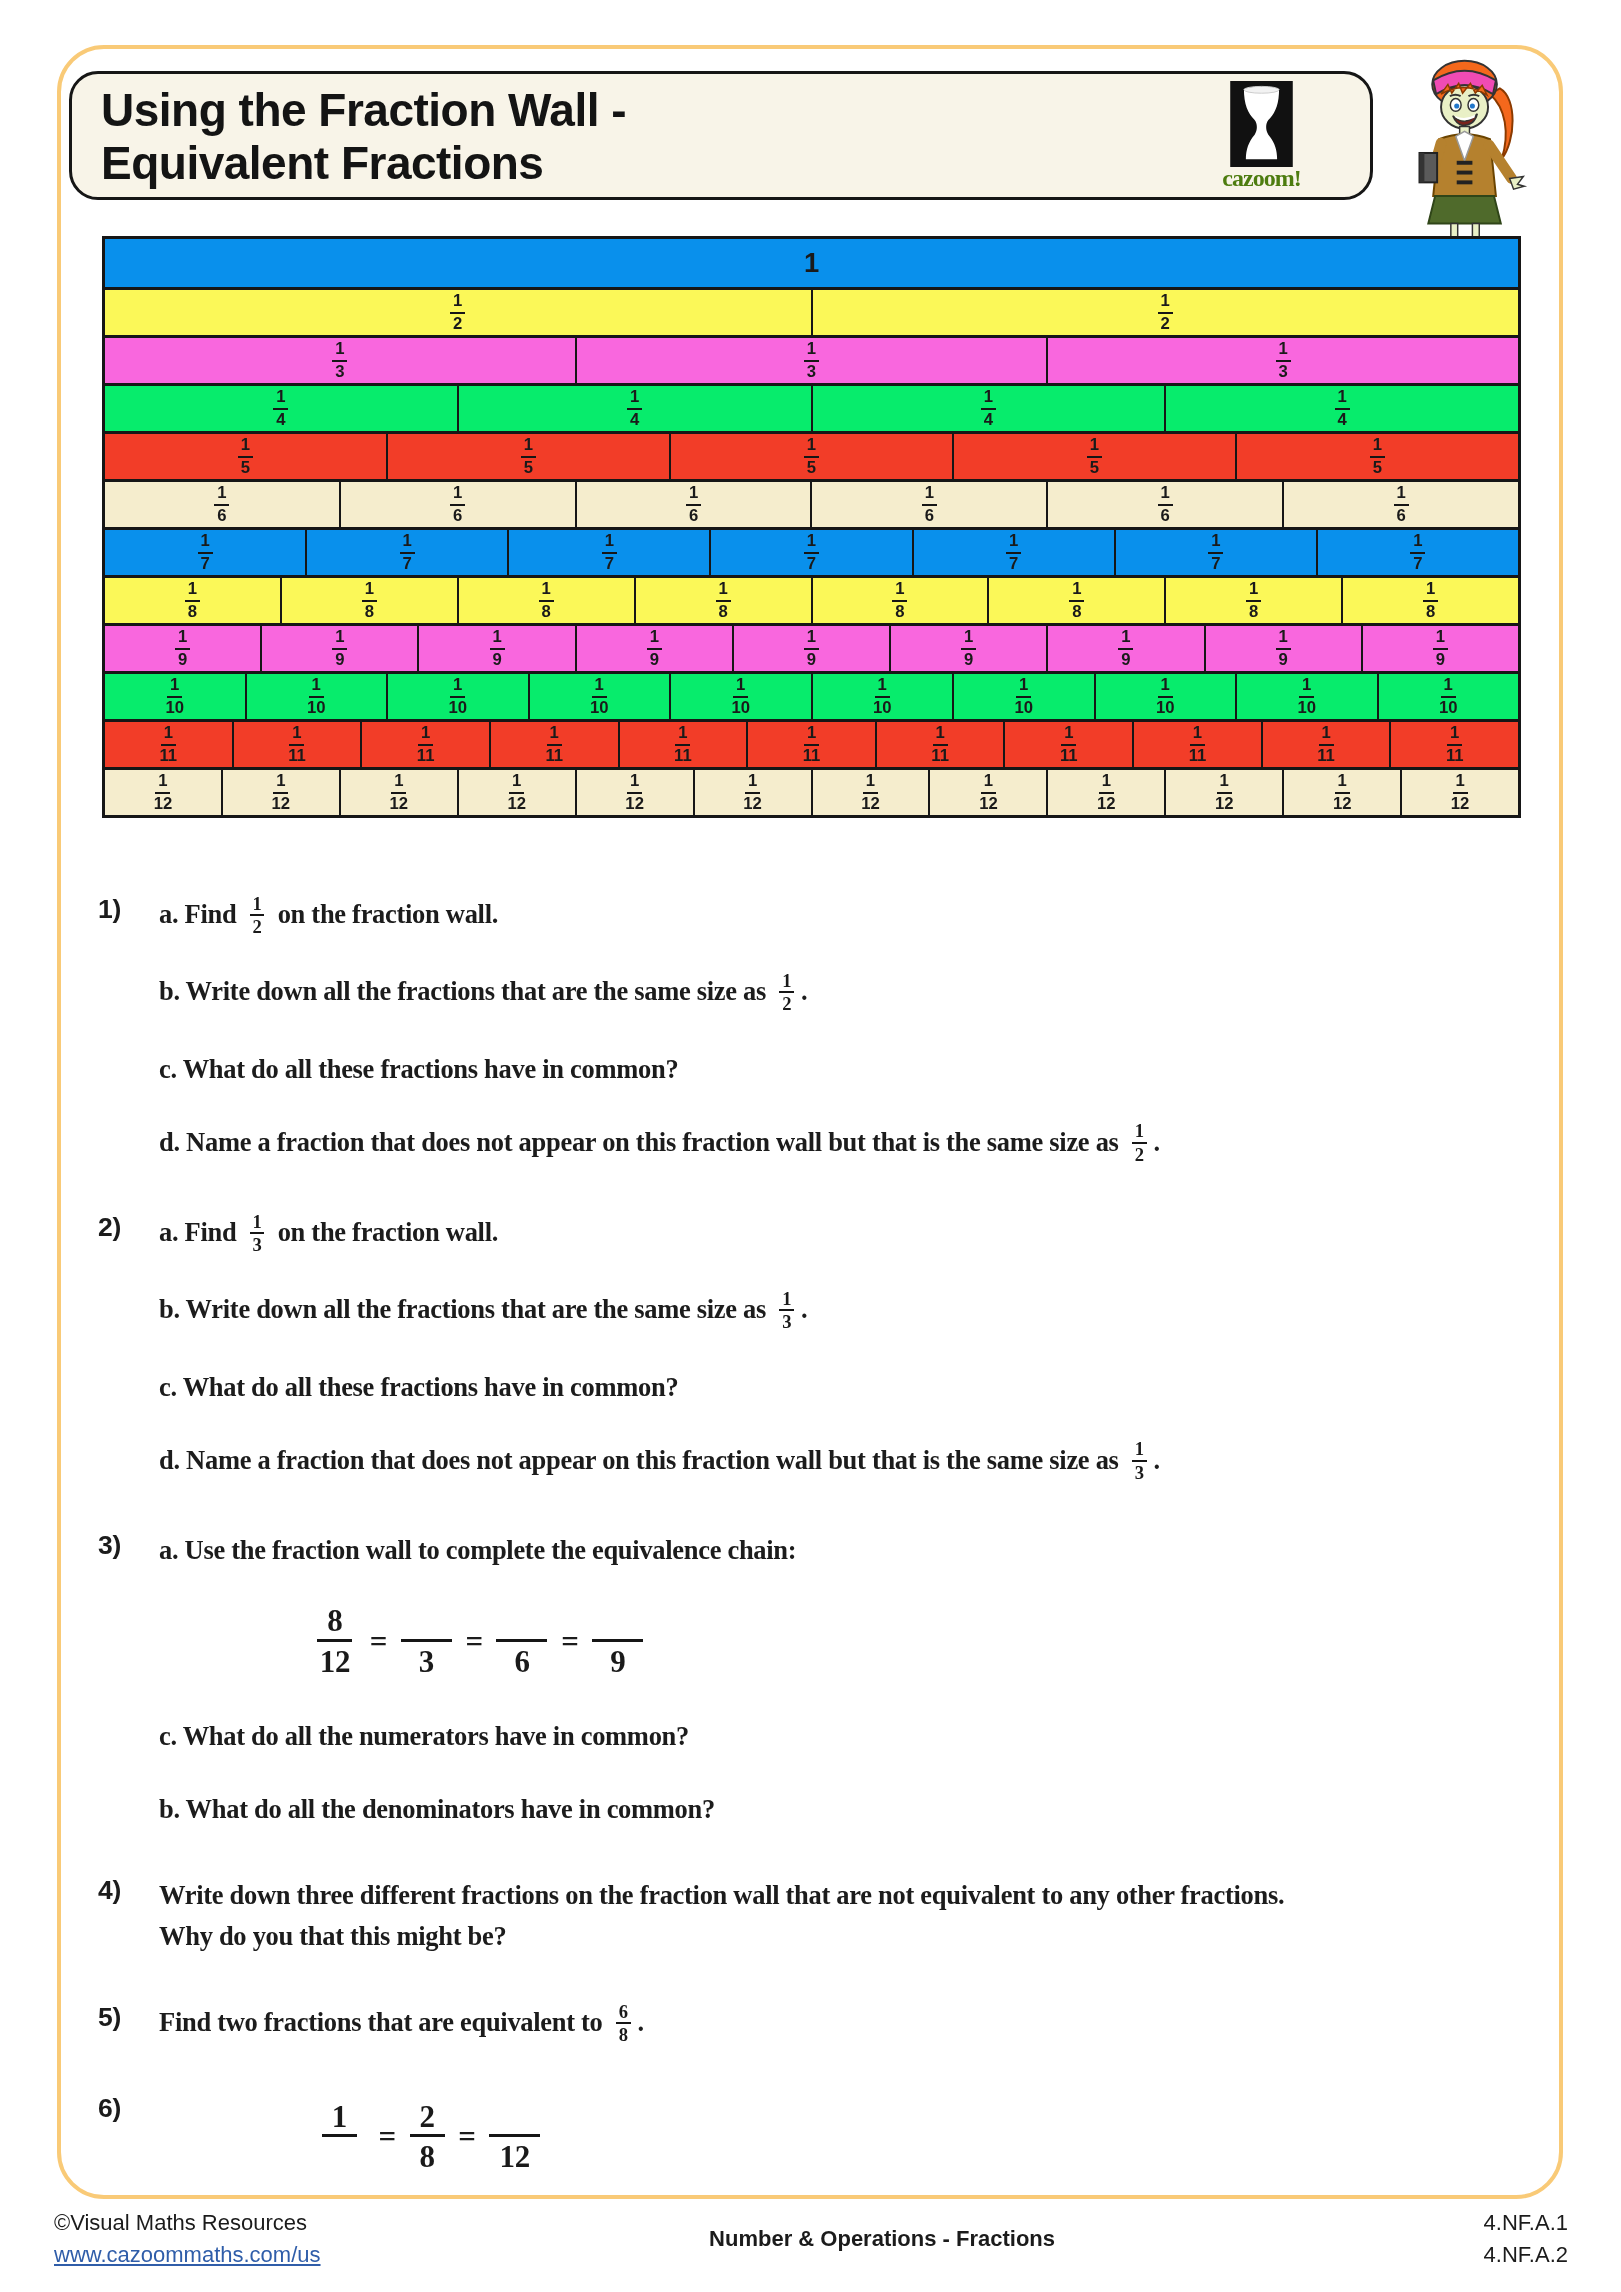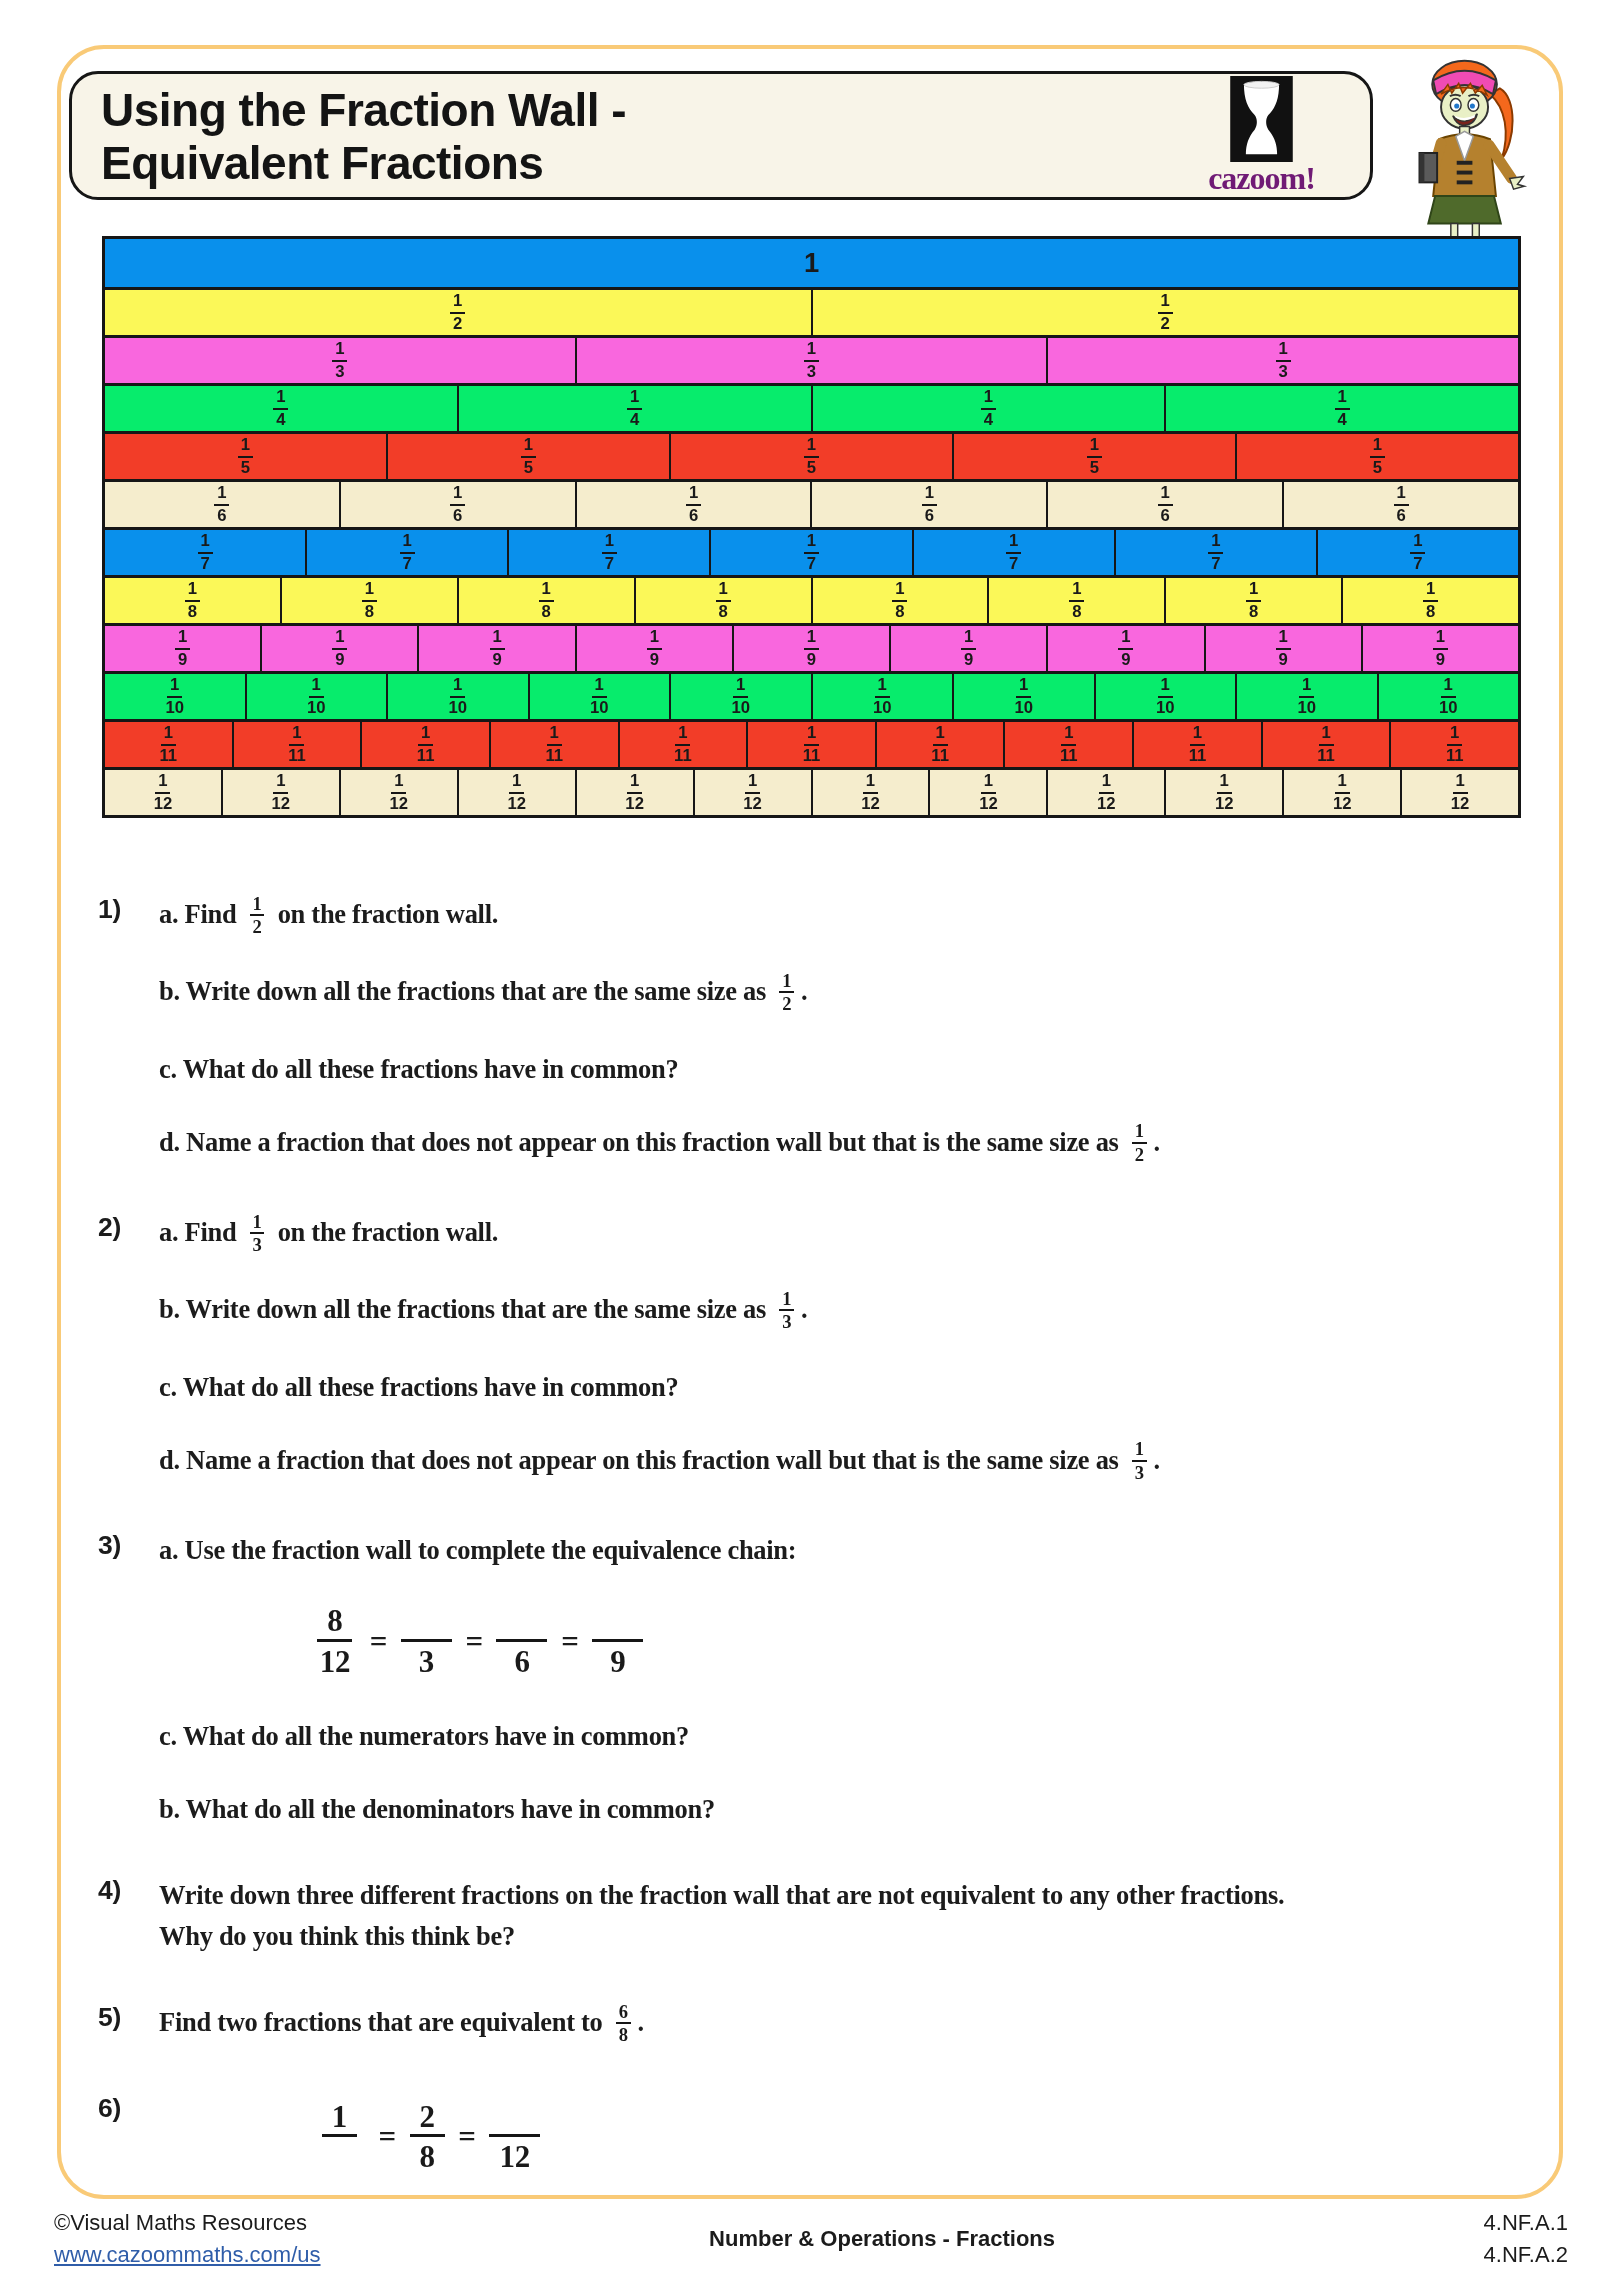--- a/index.html
+++ b/index.html
@@ -29,21 +29,21 @@
     padding:2px 35px 0 29px;
   }
   .title {
     font-size:46px; font-weight:bold; line-height:1.14;
     letter-spacing:-0.5px; color:#141414;
   }
   .logo { width:147px; text-align:center; }
   .logo-mark { display:block; margin:0 auto; }
   .logo-word {
     font-family:"Liberation Serif", serif;
-    font-weight:bold; font-size:32px; letter-spacing:-1px; color:#701a75;
+    font-weight:bold; font-size:24px; letter-spacing:-1px; color:#4d7c0f;
     margin-top:-2px; display:block;text-align:center;
   }
   .mascot { position:absolute; left:1394px; top:51px; width:147px; height:201px; }
 
   
   .wall {
     position:absolute; left:102px; top:236px;
     width:1419px;
     border:3.9px solid #161616;
     background:#161616;
@@ -721,21 +721,21 @@
             <span class="den">9</span>
           </span>
         </div>
         <div class="qpart"><span>c. What do all the numerators have in common?</span></div>
         <div class="qpart"><span>b. What do all the denominators have in common?</span></div>
       </div>
     </div>
     <div class="question">
       <div class="qnum">4)</div>
       <div class="qbody">
-        <div class="qpart"><span>Write down three different fractions on the fraction wall that are not equivalent to any other fractions.</span><br><span>Why do you think this think be?</span></div>
+        <div class="qpart"><span>Write down three different fractions on the fraction wall that are not equivalent to any other fractions.</span><br><span>Why do you that this might be?</span></div>
       </div>
     </div>
     <div class="question">
       <div class="qnum">5)</div>
       <div class="qbody">
         <div class="qpart"><span>Find two fractions that are equivalent to </span><span class="frac inline-frac">
             <span class="num">6</span>
             <span class="den">8</span>
           </span><span>.</span></div>
       </div>

